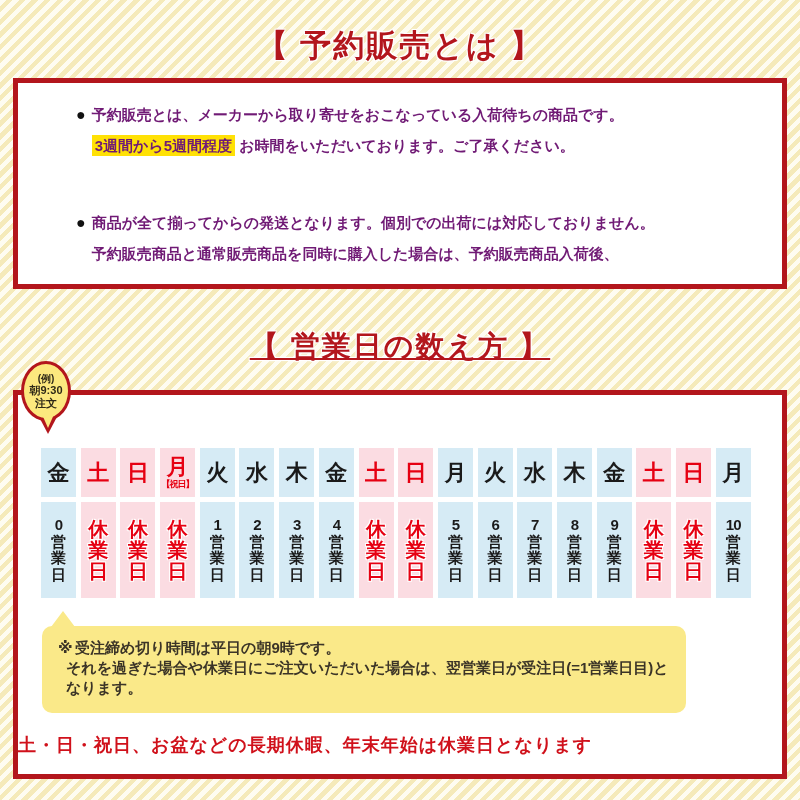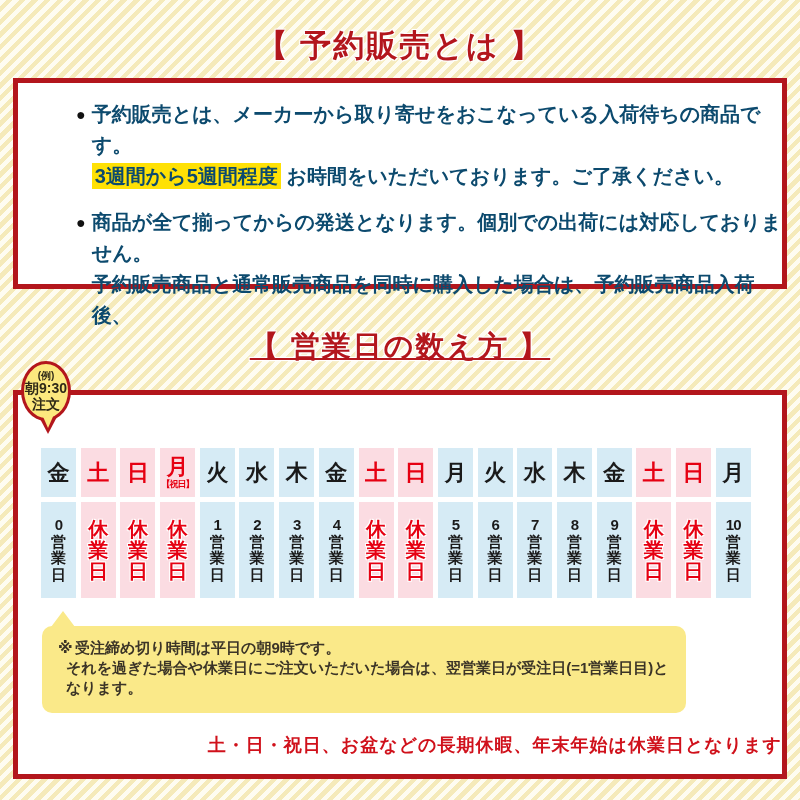--- a/index.html
+++ b/index.html
@@ -18,30 +18,30 @@
   .box {
     position:absolute; left:13px; width:774px; box-sizing:border-box;
     background:#ffffff; border:5px solid #b3161c;
   }
   .box1 { top:78px; height:211px; }
   .box2 { top:390px; height:389px; }
   .para { position:absolute; left:58px; display:flex; align-items:flex-start; }
   .p1 { top:16px; }
   .p2 { top:124px; }
   .marker { font-size:16px; line-height:31px; margin-right:6px; color:#111; }
-  .ptext { font-size:20px; line-height:31px; font-weight:bold; color:#0c4a6e; }
+  .ptext { font-size:15px; line-height:31px; font-weight:bold; color:#701a75; }
   .hl { background:#ffe105; padding:2px 3px;text-align:right; }
   .balloon {
     position:absolute; left:21px; top:361px; width:50px; height:60px; box-sizing:border-box;
     background:#fce87e; border:3px solid #b3161c; border-radius:50%;
     display:flex; flex-direction:column; align-items:center; justify-content:center;
     color:#2e2817; font-weight:bold; z-index:6; line-height:1.1;
   }
   .balloon .bl1 { font-size:10px; }
-  .balloon .bl2, .balloon .bl3 { font-size:14px; }
+  .balloon .bl2, .balloon .bl3 { font-size:11px; }
   .tail-border {
     position:absolute; left:37px; top:413px; width:0; height:0; z-index:5;
     border-left:11px solid transparent; border-right:11px solid transparent;
     border-top:21px solid #b3161c;
   }
   .tail-fill {
     position:absolute; left:41px; top:412px; width:0; height:0; z-index:7;
     border-left:7px solid transparent; border-right:7px solid transparent;
     border-top:16px solid #fce87e;
   }
@@ -73,21 +73,21 @@
   .note-first { display:flex; }
   .note-marker { width:17px; flex:0 0 17px; }
   .note-indent { margin-left:8px; }
   .note-gap { margin-top:7px; }
   .note-pointer {
     position:absolute; left:33px; top:216px; width:0; height:0;
     border-left:12px solid transparent; border-right:12px solid transparent;
     border-bottom:16px solid #fae989;
   }
   .footer-note {
-    position:absolute; left:0; top:338px; width:100%; text-align:right;
+    position:absolute; left:0; top:338px; width:100%; text-align:left;
     font-size:18px; font-weight:bold; color:#d0111b; letter-spacing:1px;
   }
 </style>
 </head>
 <body>
 
 <h1 class="title t1">【 予約販売とは 】</h1>
 
 <div class="box box1">
   <div class="para p1">

